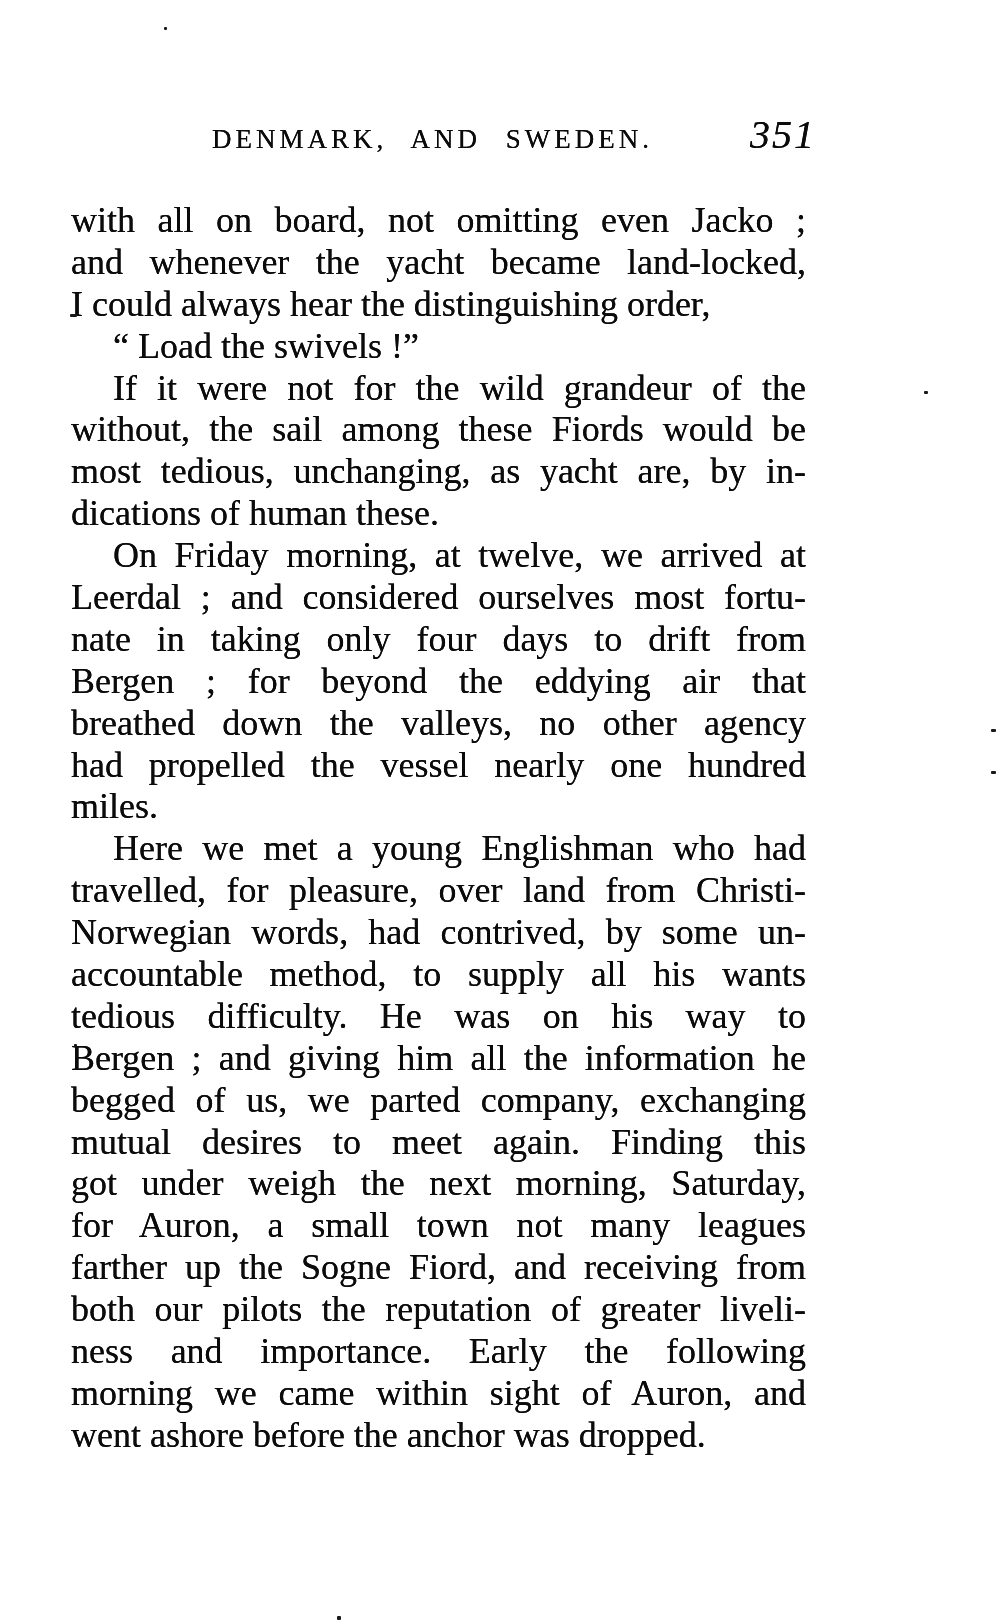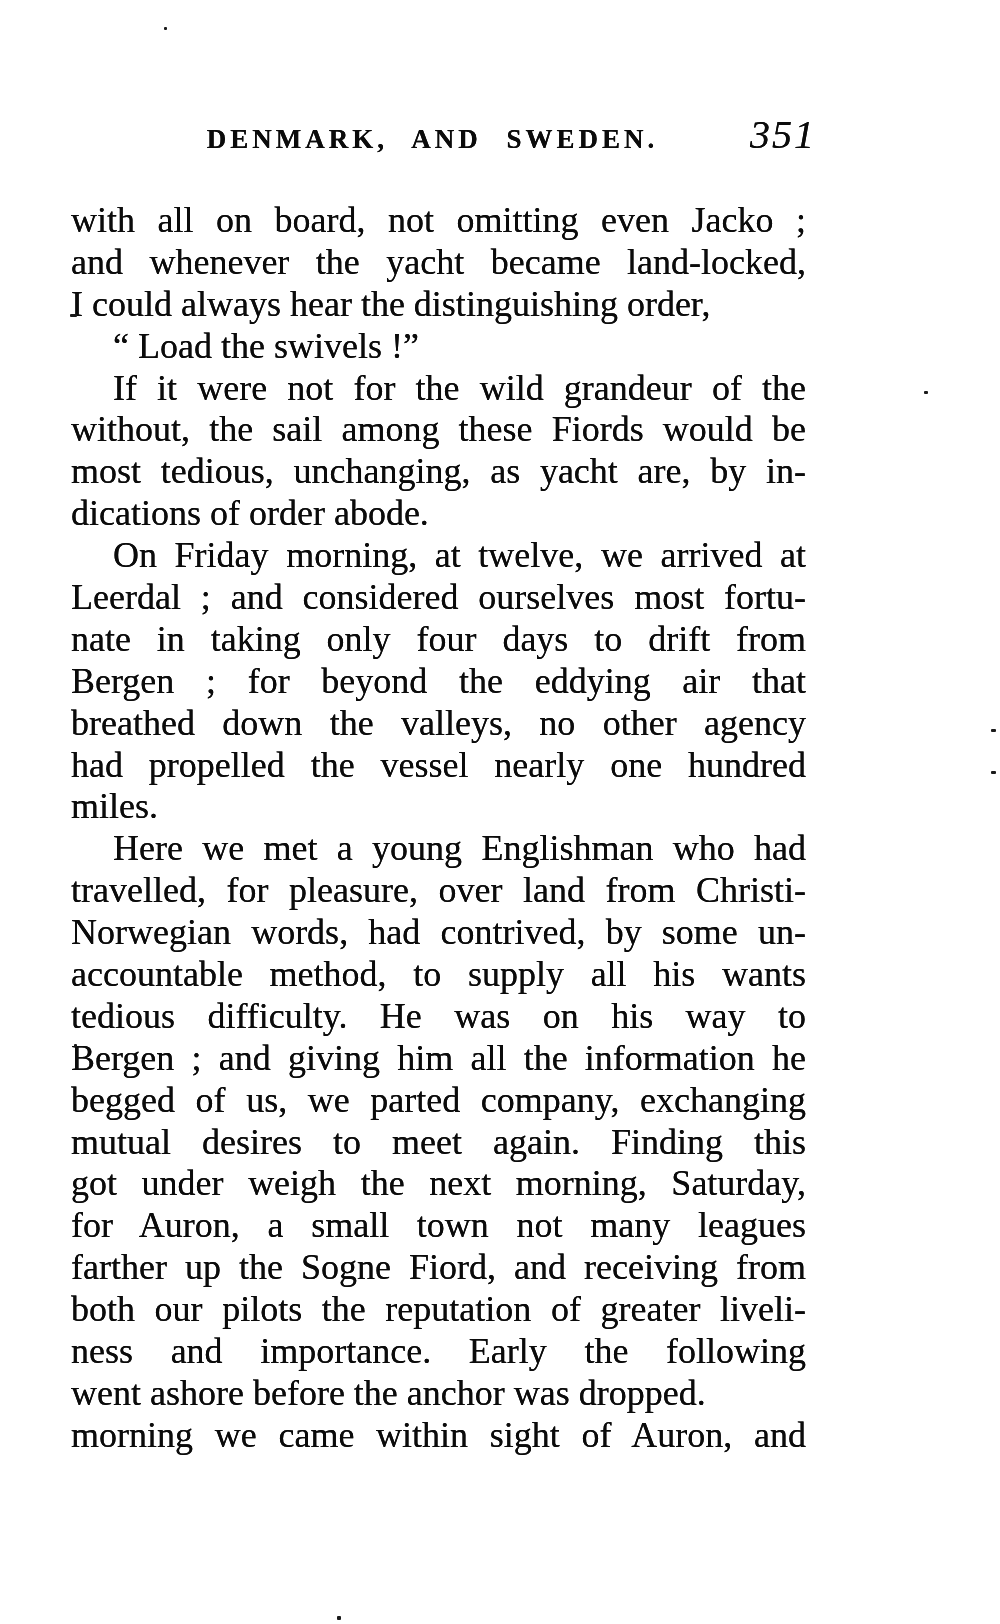--- a/index.html
+++ b/index.html
@@ -24,21 +24,20 @@
   .head-title {
     position: absolute;
     left: 0; right: 40px;
     top: 124px;
     text-align: center;
     font-size: 27px;
     letter-spacing: 4px;
     word-spacing: 14px;
     white-space: nowrap;
     text-shadow: 0 0 0.6px currentColor;
-    font-weight: bold;
   }
   .page-number {
     position: absolute;
     right: 4px;
     top: 111px;
     font-size: 40px;
     letter-spacing: 2px;
     text-shadow: 0 0 0.6px currentColor;
     font-style: italic;
   }
@@ -80,43 +79,43 @@
   </header>
 
   <main class="text-block" id="text-block">
       <div class="line just">with all on board, not omitting even Jacko ;</div>
       <div class="line just">and whenever the yacht became land-locked,</div>
       <div class="line">I could always hear the distinguishing order,</div>
       <div class="line indent">“ Load the swivels !”</div>
       <div class="line just indent">If it were not for the wild grandeur of the</div>
       <div class="line just">without, the sail among these Fiords would be</div>
       <div class="line just">most tedious, unchanging, as yacht are, by in-</div>
-      <div class="line">dications of order abode.</div>
+      <div class="line">dications of human these.</div>
       <div class="line just indent">On Friday morning, at twelve, we arrived at</div>
       <div class="line just">Leerdal ; and considered ourselves most fortu-</div>
       <div class="line just">nate in taking only four days to drift from</div>
       <div class="line just">Bergen ; for beyond the eddying air that</div>
       <div class="line just">breathed down the valleys, no other agency</div>
       <div class="line just">had propelled the vessel nearly one hundred</div>
       <div class="line">miles.</div>
       <div class="line just indent">Here we met a young Englishman who had</div>
       <div class="line just">travelled, for pleasure, over land from Christi-</div>
       <div class="line just">Norwegian words, had contrived, by some un-</div>
       <div class="line just">accountable method, to supply all his wants</div>
       <div class="line just">tedious difficulty. He was on his way to</div>
       <div class="line just">Bergen ; and giving him all the information he</div>
       <div class="line just">begged of us, we parted company, exchanging</div>
       <div class="line just">mutual desires to meet again. Finding this</div>
       <div class="line just">got under weigh the next morning, Saturday,</div>
       <div class="line just">for Auron, a small town not many leagues</div>
       <div class="line just">farther up the Sogne Fiord, and receiving from</div>
       <div class="line just">both our pilots the reputation of greater liveli-</div>
       <div class="line just">ness and importance. Early the following</div>
+      <div class="line just">morning we came within sight of Auron, and</div>
       <div class="line">went ashore before the anchor was dropped.</div>
-      <div class="line just">morning we came within sight of Auron, and</div>
     </main>
 
   <div id="speck-layer">
       <div class="speck" style="left: 164px; top: 27px; width: 3px; height: 3px;"></div>
       <div class="speck" style="left: 70px; top: 314px; width: 7px; height: 3px;"></div>
       <div class="speck" style="left: 924px; top: 391px; width: 4px; height: 3px;"></div>
       <div class="speck" style="left: 991px; top: 729px; width: 5px; height: 3px;"></div>
       <div class="speck" style="left: 991px; top: 771px; width: 5px; height: 3px;"></div>
       <div class="speck" style="left: 74px; top: 1044px; width: 3px; height: 3px;"></div>
       <div class="speck" style="left: 337px; top: 1616px; width: 4px; height: 4px;"></div>

